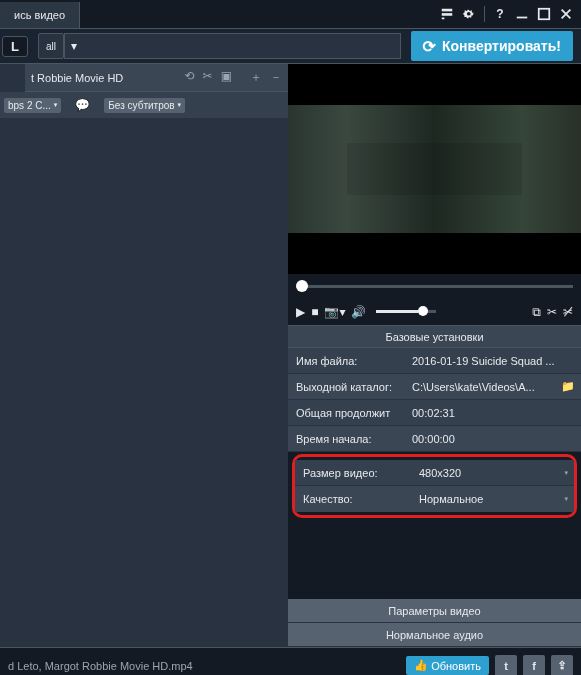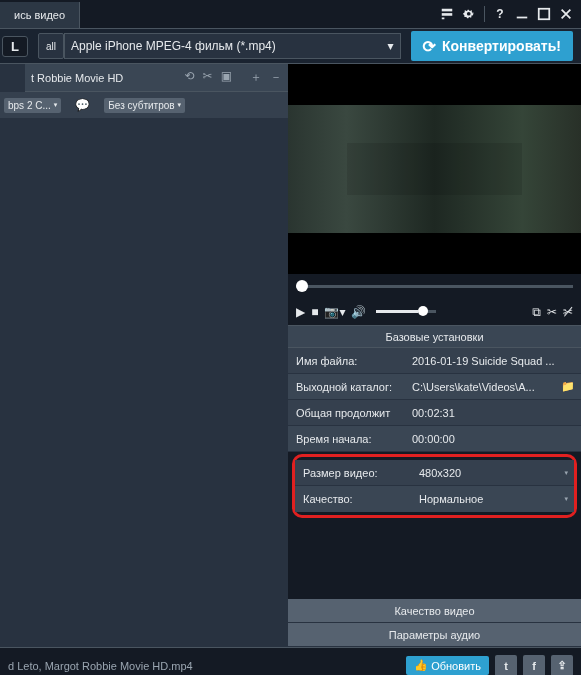--- a/index.html
+++ b/index.html
@@ -110,21 +110,20 @@
         <path d="M3 3l10 10M13 3L3 13" stroke="currentColor" stroke-width="2"></path>
       </svg>
     </span>
 </div>
 
 <div class="toolbar">
   <div class="pill">L</div>
   <div class="preset-row">
     <div class="icon-sq">all</div>
     <div class="preset-dd">
-      <span>Apple iPhone MPEG-4 фильм (*.mp4)</span>
       <span>▾</span>
     </div>
   </div>
   <div class="convert-btn">
     <span class="spin">⟳</span>
     <span>Конвертировать!</span>
   </div>
 </div>
 
 <div class="main">
@@ -220,22 +219,22 @@
             <div class="value">
                 <span>Нормальное</span>
                 <span class="dd-arr">▾</span>
               </div>
           </div>
         </div>
 
         <div class="settings-gap"></div>
 
         <div class="params-btns">
-          <div class="param-btn">Качество видео</div>
-          <div class="param-btn">Параметры аудио</div>
+          <div class="param-btn">Параметры видео</div>
+          <div class="param-btn">Нормальное аудио</div>
         </div>
       </div>
     </div>
   </div>
 </div>
 
 <div class="footer">
   <div class="fname">d Leto, Margot Robbie Movie HD.mp4</div>
   <div class="refresh-btn">
     <span>👍</span>

